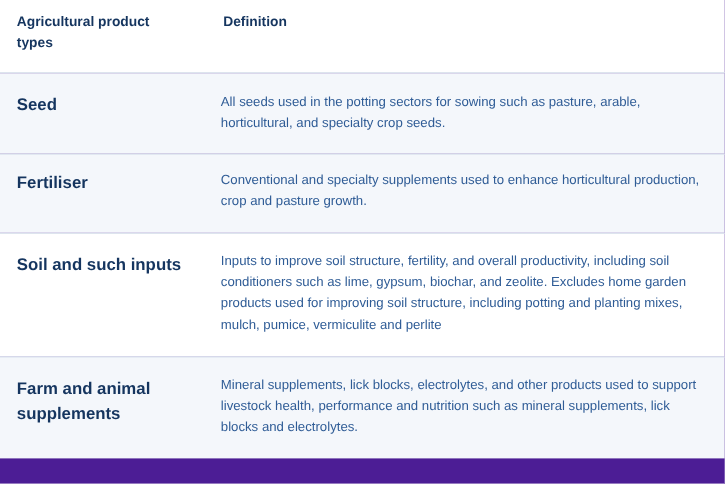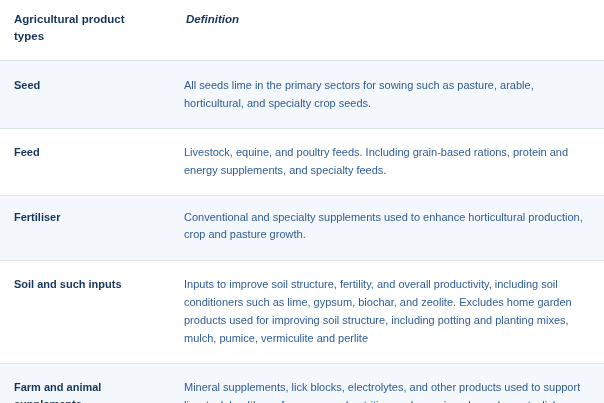--- a/index.html
+++ b/index.html
@@ -40,30 +40,29 @@
     font-weight: bold;
     color: #15355f;
     line-height: 1.45;
     padding-top: 11px;
     padding-bottom: 16px;
     border-bottom: 1px solid #dde4ee;
     background: #ffffff;
   }
   .product-table thead th.th-def {
     padding-left: 16px;
-    font-style: italic;
   }
   .product-table tbody tr.row-alt {
     background: #f4f7fb;
   }
   .product-table tbody tr.row-plain {
     background: #ffffff;
   }
   .cell-type {
-    font-size: 11px;
+    font-size: 14px;
     font-weight: bold;
     color: #15355f;
     line-height: 1.5;
     white-space: pre-line;
   }
   .cell-def {
     font-size: 11px;
     font-weight: normal;
     color: #2f5c96;
     line-height: 1.62;
@@ -90,25 +89,21 @@
     <thead>
       <tr>
         <th class="th-type">Agricultural product
 types</th>
         <th class="th-def">Definition</th>
       </tr>
     </thead>
     <tbody>
       <tr class="row-alt r-seed">
         <td class="cell-type">Seed</td>
-        <td class="cell-def">All seeds lime in the primary sectors for sowing such as pasture, arable, horticultural, and specialty crop seeds.</td>
-      </tr>
-      <tr class="row-plain r-feed">
-        <td class="cell-type">Feed</td>
-        <td class="cell-def">Livestock, equine, and poultry feeds.  Including grain-based rations, protein and energy supplements, and specialty feeds.</td>
+        <td class="cell-def">All seeds used in the potting sectors for sowing such as pasture, arable, horticultural, and specialty crop seeds.</td>
       </tr>
       <tr class="row-alt r-fert">
         <td class="cell-type">Fertiliser</td>
         <td class="cell-def">Conventional and specialty supplements used to enhance horticultural production, crop and pasture growth.</td>
       </tr>
       <tr class="row-plain r-soil">
         <td class="cell-type">Soil and such inputs</td>
         <td class="cell-def">Inputs to improve soil structure, fertility, and overall productivity, including soil conditioners such as lime, gypsum, biochar, and zeolite. Excludes home garden products used for improving soil structure, including potting and planting mixes, mulch, pumice, vermiculite and perlite</td>
       </tr>
       <tr class="row-alt r-supp">

